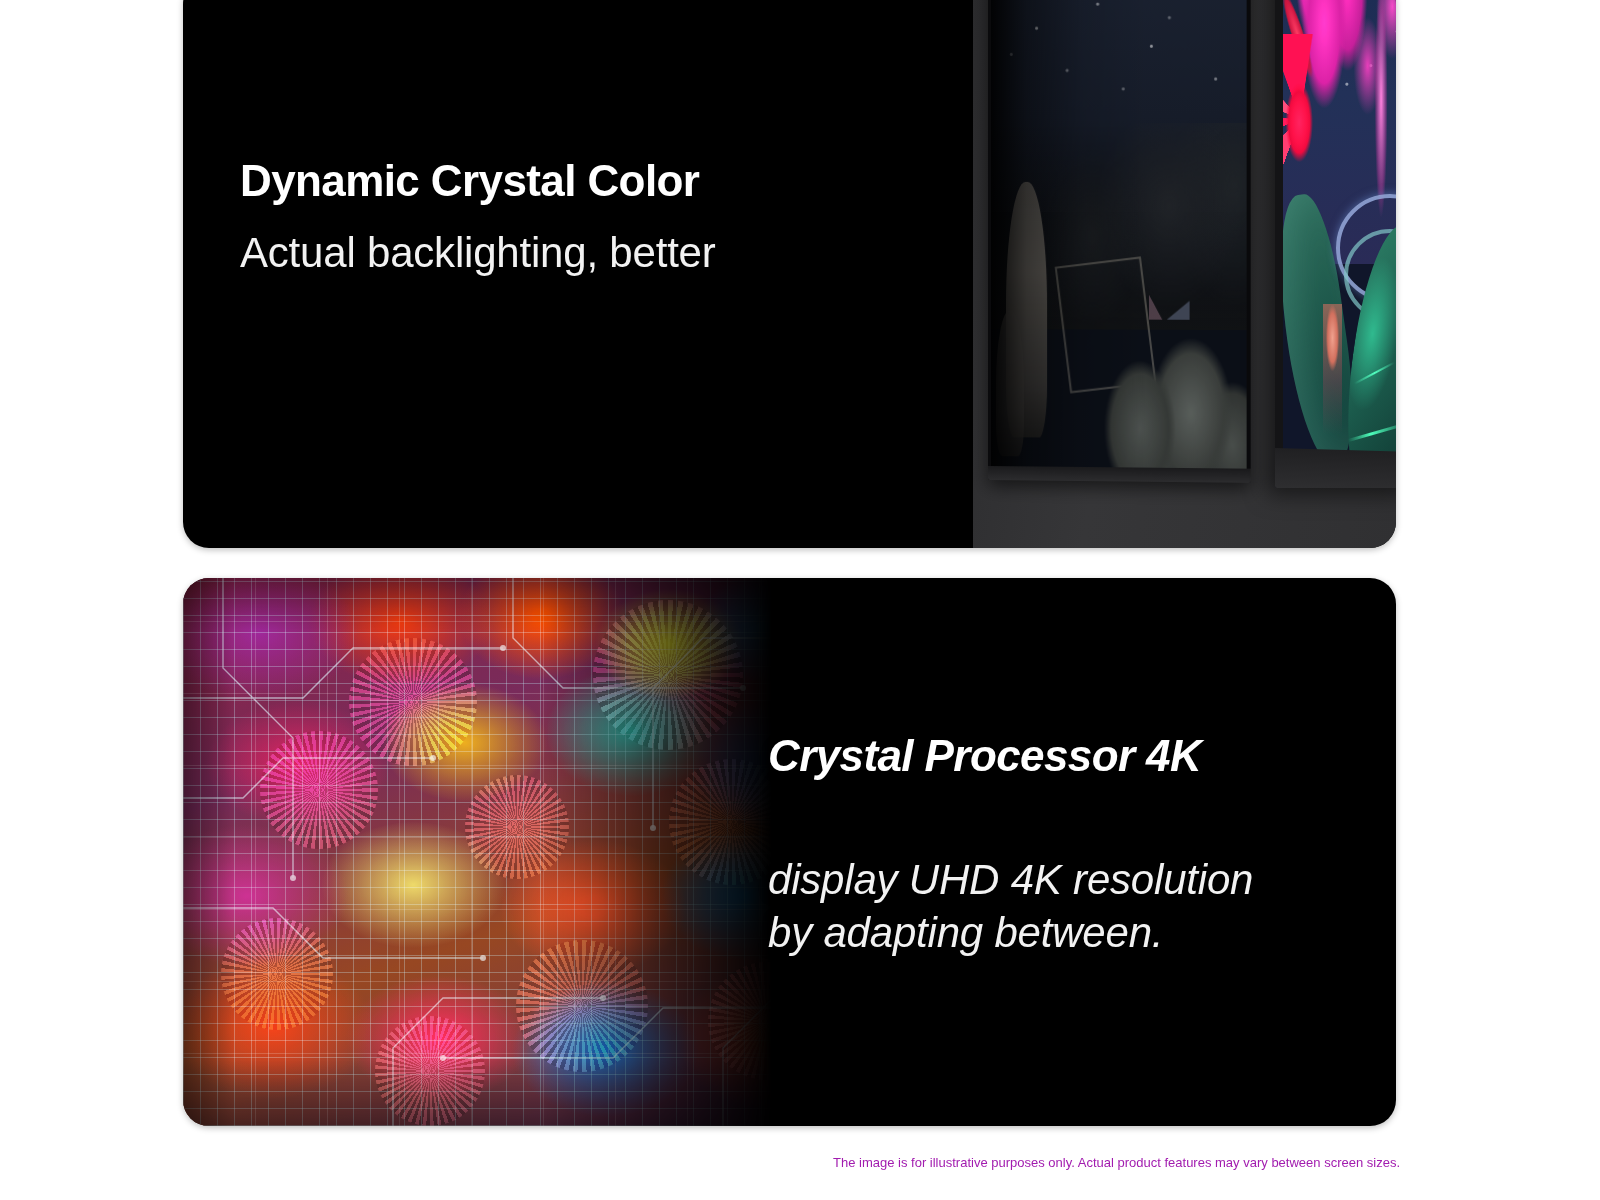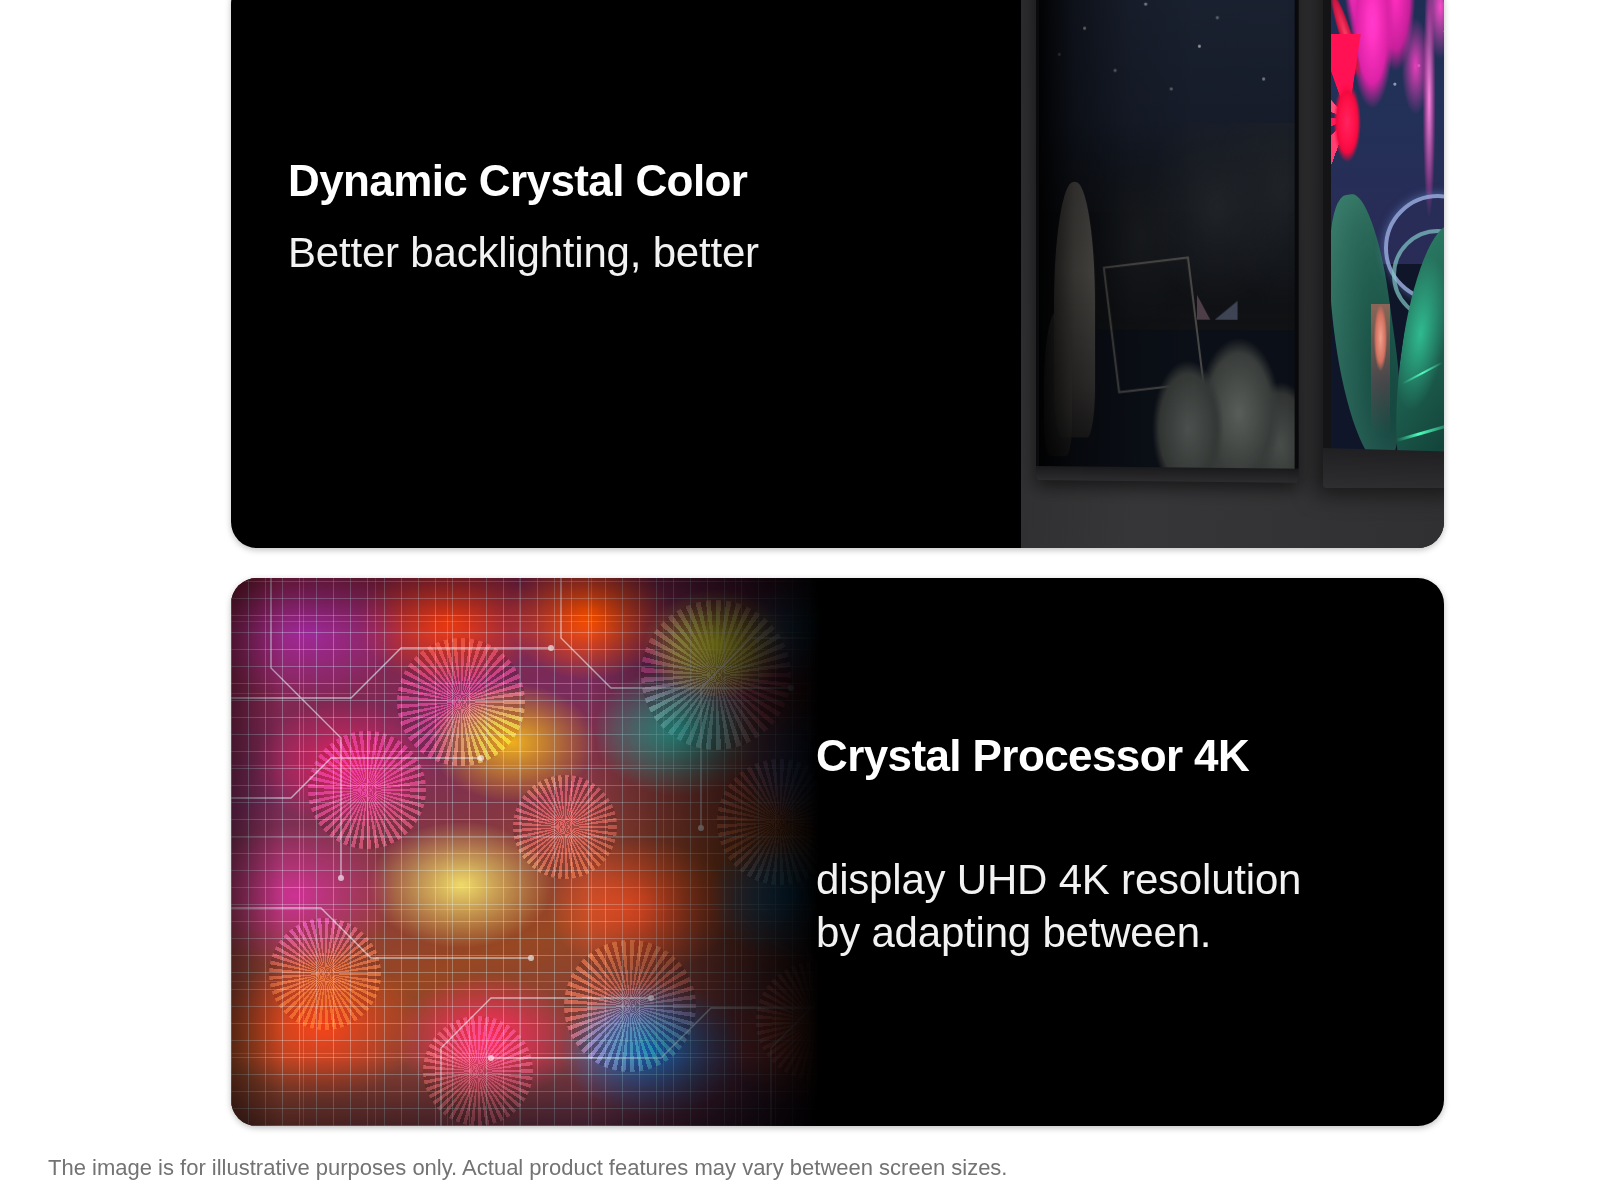--- a/index.html
+++ b/index.html
@@ -5,21 +5,21 @@
 <style>
   * { margin:0; padding:0; box-sizing:border-box; }
 
   html, body {
     width:1600px; height:1200px;
     background:#ffffff;
     font-family:"Liberation Sans", sans-serif;
     overflow:hidden;
   }
 
-  #stage { position:relative; width:1400px; height:1200px; background:#fff;margin-left:48px; }
+  #stage { position:relative; width:1400px; height:1200px; background:#fff; }
 
   
   .panel {
     position:absolute;
     background:#000;
     border-radius:26px;
     overflow:hidden;
     box-shadow:0 2px 6px rgba(0,0,0,0.25);
   }
   #panel-color  { left:183px; top:-22px;  width:1213px; height:570px; }
@@ -322,27 +322,27 @@
     position:absolute; inset:0;
     background:linear-gradient(90deg, rgba(0,0,0,0) 56%, rgba(0,0,0,.55) 74%, #000 92%);
   }
   .bazaar-fade-edges {
     position:absolute; inset:0;
     background:
       linear-gradient(180deg, rgba(0,0,0,.35) 0%, transparent 10%, transparent 88%, rgba(0,0,0,.45) 100%),
       linear-gradient(90deg, rgba(0,0,0,.45) 0%, transparent 8%);
   }
 
-  .copy-right { position:absolute; left:585px; top:155px; width:580px; z-index:5; }
+  .copy-right { position:absolute; left:585px; top:155px; width:580px; z-index:5;font-style:italic; }
 
   
   #footer-note {
     position:absolute; left:0; right:0; top:1155px;
-    text-align:left;
-    font-size:22px; color:#737373; font-weight:400;
+    text-align:right;
+    font-size:13px; color:#a21caf; font-weight:400;
   }
 </style>
 </head>
 <body>
 
 <div id="stage">
 
   <section class="panel" id="panel-color">
 
     <div class="tv-cluster">
@@ -379,21 +379,21 @@
           <div class="viv-vein"></div>
           <div class="viv-vein2"></div>
         </div>
         <div class="bottom-bezel"></div>
       </div>
     </div>
 
     <div class="copy-left">
       <h2 class="headline">Dynamic Crystal Color</h2>
       <p class="subcopy">
-        <span>Better backlighting, better</span><br>
+        <span>Actual backlighting, better</span><br>
       </p>
     </div>
   </section>
 
   <section class="panel" id="panel-proc">
 
     <div class="bazaar">
       <div class="bazaar-base"></div>
 
       <div class="bowl b1"></div>

